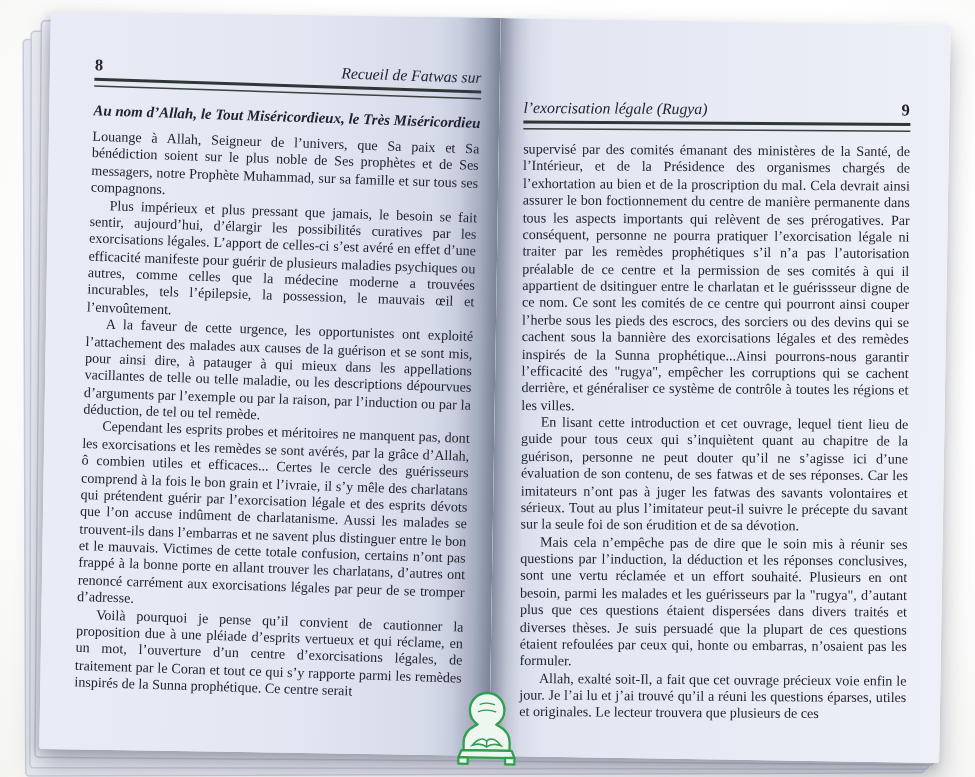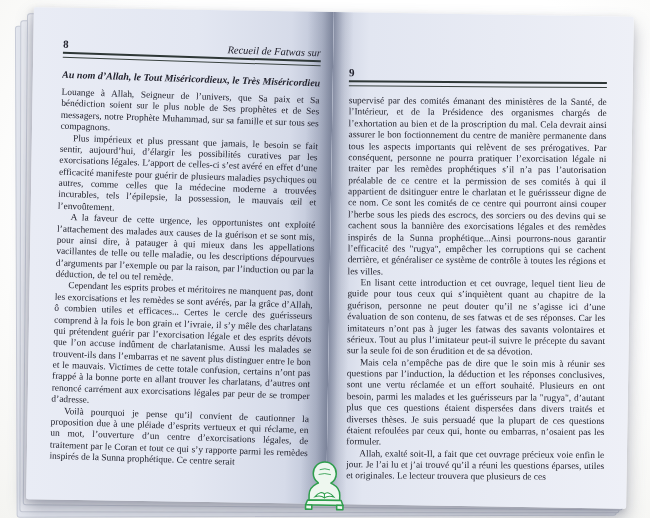--- a/index.html
+++ b/index.html
@@ -78,20 +78,21 @@
             <p class="indent">A la faveur de cette urgence, les opportunistes ont exploité l’attachement des malades aux causes de la guérison et se sont mis, pour ainsi dire, à patauger à qui mieux dans les appellations vacillantes de telle ou telle maladie, ou les descriptions dépourvues d’arguments par l’exemple ou par la raison, par l’induction ou par la déduction, de tel ou tel remède.</p>
             <p class="indent">Cependant les esprits probes et méritoires ne manquent pas, dont les exorcisations et les remèdes se sont avérés, par la grâce d’Allah, ô combien utiles et efficaces... Certes le cercle des guérisseurs comprend à la fois le bon grain et l’ivraie, il s’y mêle des charlatans qui prétendent guérir par l’exorcisation légale et des esprits dévots que l’on accuse indûment de charlatanisme. Aussi les malades se trouvent-ils dans l’embarras et ne savent plus distinguer entre le bon et le mauvais. Victimes de cette totale confusion, certains n’ont pas frappé à la bonne porte en allant trouver les charlatans, d’autres ont renoncé carrément aux exorcisations légales par peur de se tromper d’adresse.</p>
             <p class="indent">Voilà pourquoi je pense qu’il convient de cautionner la proposition due à une pléiade d’esprits vertueux et qui réclame, en un mot, l’ouverture d’un centre d’exorcisations légales, de traitement par le Coran et tout ce qui s’y rapporte parmi les remèdes inspirés de la Sunna prophétique. Ce centre serait</p>
           </div>
       </div>
     </div>
 
     <div class="page page-right">
       <div class="tilt-right">
         <div class="page-head">
+          <span class="running-title">l’exorcisation légale (Rugya)</span>
           <span class="page-num">9</span>
         </div>
         <div class="rule"></div>
         <div class="body-text">
             <p class="noindent">supervisé par des comités émanant des ministères de la Santé, de l’Intérieur, et de la Présidence des organismes chargés de l’exhortation au bien et de la proscription du mal. Cela devrait ainsi assurer le bon foctionnement du centre de manière permanente dans tous les aspects importants qui relèvent de ses prérogatives. Par conséquent, personne ne pourra pratiquer l’exorcisation légale ni traiter par les remèdes prophétiques s’il n’a pas l’autorisation préalable de ce centre et la permission de ses comités à qui il appartient de dsitinguer entre le charlatan et le guérissseur digne de ce nom. Ce sont les comités de ce centre qui pourront ainsi couper l’herbe sous les pieds des escrocs, des sorciers ou des devins qui se cachent sous la bannière des exorcisations légales et des remèdes inspirés de la Sunna prophétique...Ainsi pourrons-nous garantir l’efficacité des "rugya", empêcher les corruptions qui se cachent derrière, et généraliser ce système de contrôle à toutes les régions et les villes.</p>
             <p class="indent">En lisant cette introduction et cet ouvrage, lequel tient lieu de guide pour tous ceux qui s’inquiètent quant au chapitre de la guérison, personne ne peut douter qu’il ne s’agisse ici d’une évaluation de son contenu, de ses fatwas et de ses réponses. Car les imitateurs n’ont pas à juger les fatwas des savants volontaires et sérieux. Tout au plus l’imitateur peut-il suivre le précepte du savant sur la seule foi de son érudition et de sa dévotion.</p>
             <p class="indent">Mais cela n’empêche pas de dire que le soin mis à réunir ses questions par l’induction, la déduction et les réponses conclusives, sont une vertu réclamée et un effort souhaité. Plusieurs en ont besoin, parmi les malades et les guérisseurs par la "rugya", d’autant plus que ces questions étaient dispersées dans divers traités et diverses thèses. Je suis persuadé que la plupart de ces questions étaient refoulées par ceux qui, honte ou embarras, n’osaient pas les formuler.</p>
             <p class="indent">Allah, exalté soit-Il, a fait que cet ouvrage précieux voie enfin le jour. Je l’ai lu et j’ai trouvé qu’il a réuni les questions éparses, utiles et originales. Le lecteur trouvera que plusieurs de ces</p>
           </div>
       </div>

